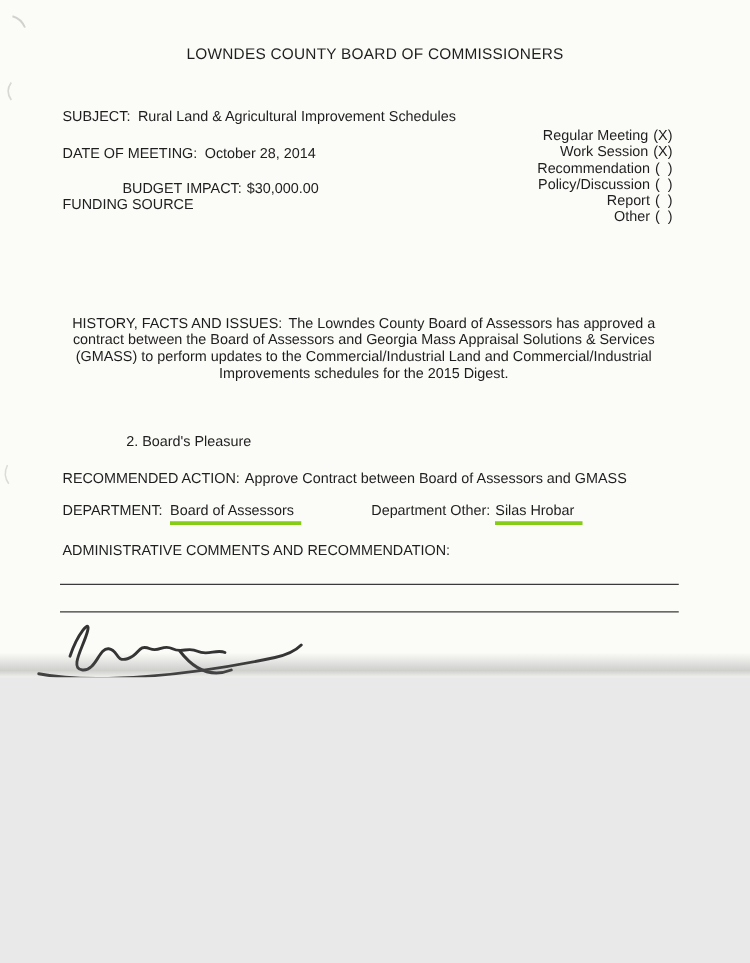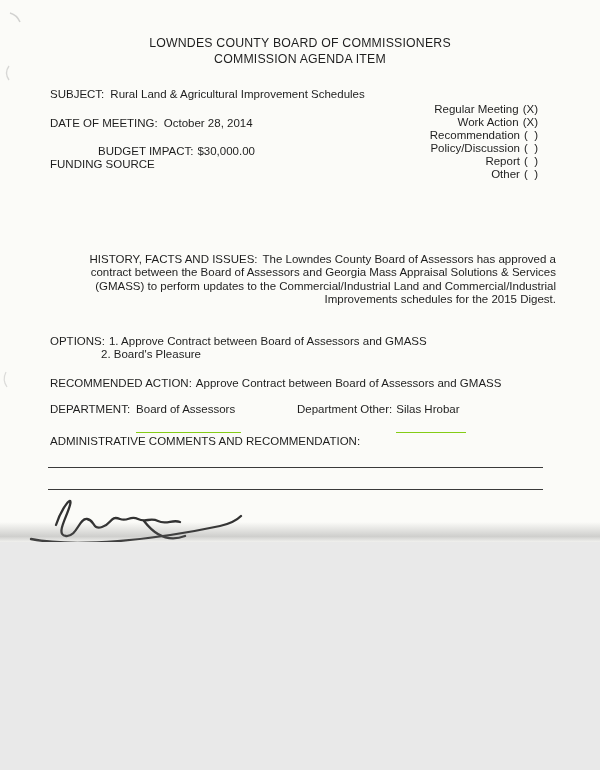--- a/index.html
+++ b/index.html
@@ -30,21 +30,21 @@
   .fo-mark       { white-space:pre; }
   .fo-label      { margin-left:7px; }
 
   .county-action {
     top:220px; left:48px; right:57px;
     border-top:1px solid #2e2e2e;
     border-bottom:1px solid #2e2e2e;
     padding:3px 2px 4px 2px;
   }
 
-  .history { top:253px; left:50px; right:44px; line-height:13.3px; text-align:right; }
+  .history { top:253px; left:50px; right:68px; line-height:13.3px; text-align:center; }
   .history .label { margin-right:5px; }
 
   .options-row1 { top:335px; left:50px; }
   .options-row2 { top:348px; left:101px;text-align:center; }
   .recommended  { top:377px; left:50px; }
 
   .department { top:403px; left:50px; right:52px; height:16px; }
   .dept-head  { position:absolute; left:247px; top:0; }
 
   .admin { top:435px; left:50px; }
@@ -52,21 +52,21 @@
   .rule2 { top:489px; left:48px; right:57px; border-top:1px solid #3a3a3a; height:0; }
 
   .signature-wrap { top:489px; left:26px; width:220px; height:62px; }
   .county-manager { top:544px; left:43px;text-align:right; }
 
   .action-taken { top:569px; left:50px; right:57px; display:flex; align-items:flex-end; }
   .blank-line   { flex:1; border-bottom:1px solid #333; height:10px; margin-left:3px; }
 
   .gap4 { margin-left:4px; }
   .gap6 { margin-left:6px; }
-  .u { border-bottom:1px solid #84cc16; padding-right:6px; padding-bottom:17px; }
+  .u { border-bottom:3px solid #84cc16; padding-right:6px; padding-bottom:2px; }
 
   .artifacts { left:0; top:0; pointer-events:none; }
   .bottom-shadow {
     left:0; right:0; bottom:0; height:20px;
     background:linear-gradient(180deg, rgba(110,110,110,0) 0%, rgba(105,105,105,0.30) 72%, rgba(165,165,165,0.12) 100%);
     pointer-events:none;
   }
 </style>
 </head>
 <body>
@@ -74,30 +74,29 @@
 <div class="page">
 
   <svg class="abs artifacts" width="600" height="770">
     <path d="M10,13 q7,2 10,9" stroke="#a8a8a8" fill="none" stroke-width="1.5" opacity="0.5"></path>
     <path d="M9,66 q-5,7 0,14" stroke="#b3b3b3" fill="none" stroke-width="1.3" opacity="0.5"></path>
     <path d="M6,372 q-4,8 1,15" stroke="#b3b3b3" fill="none" stroke-width="1.2" opacity="0.45"></path>
   </svg>
 
   <div class="abs header">
     <div>LOWNDES COUNTY BOARD OF COMMISSIONERS</div>
-    <div>COMMISSION AGENDA ITEM</div>
   </div>
 
   <div class="abs subject">
     <span>SUBJECT:</span><span class="gap6">Rural Land &amp; Agricultural Improvement Schedules</span>
   </div>
 
   <div class="abs meeting-types">
     <div class="mt-row"><span>Regular Meeting</span><span class="mt-mark">(X)</span></div>
-    <div class="mt-row"><span>Work Action</span><span class="mt-mark">(X)</span></div>
+    <div class="mt-row"><span>Work Session</span><span class="mt-mark">(X)</span></div>
     <div class="mt-row"><span>Recommendation</span><span class="mt-mark">(  )</span></div>
     <div class="mt-row"><span>Policy/Discussion</span><span class="mt-mark">(  )</span></div>
     <div class="mt-row"><span>Report</span><span class="mt-mark">(  )</span></div>
     <div class="mt-row"><span>Other</span><span class="mt-mark">(  )</span></div>
   </div>
 
   <div class="abs date">
     <span>DATE OF MEETING:</span><span class="gap6">October 28, 2014</span>
   </div>
 
@@ -105,23 +104,20 @@
     <span>BUDGET IMPACT:</span><span class="gap4">$30,000.00</span>
   </div>
 
   <div class="abs funding-label">FUNDING SOURCE</div>
 
 
   <p class="abs history">
     <span class="label">HISTORY, FACTS AND ISSUES:</span><span>The Lowndes County Board of Assessors has approved a contract between the Board of Assessors and Georgia Mass Appraisal Solutions &amp; Services (GMASS) to perform updates to the Commercial/Industrial Land and Commercial/Industrial Improvements schedules for the 2015 Digest.</span>
   </p>
 
-  <div class="abs options-row1">
-    <span>OPTIONS:</span><span class="gap4">1. Approve Contract between Board of Assessors and GMASS</span>
-  </div>
   <div class="abs options-row2">2. Board's Pleasure</div>
 
   <div class="abs recommended">
     <span>RECOMMENDED ACTION:</span><span class="gap4">Approve Contract between Board of Assessors and GMASS</span>
   </div>
 
   <div class="abs department">
     <span>DEPARTMENT:</span><span class="gap6 u">Board of Assessors</span>
     <span class="dept-head">
       <span>Department Other:</span><span class="gap4 u">Silas Hrobar</span>

